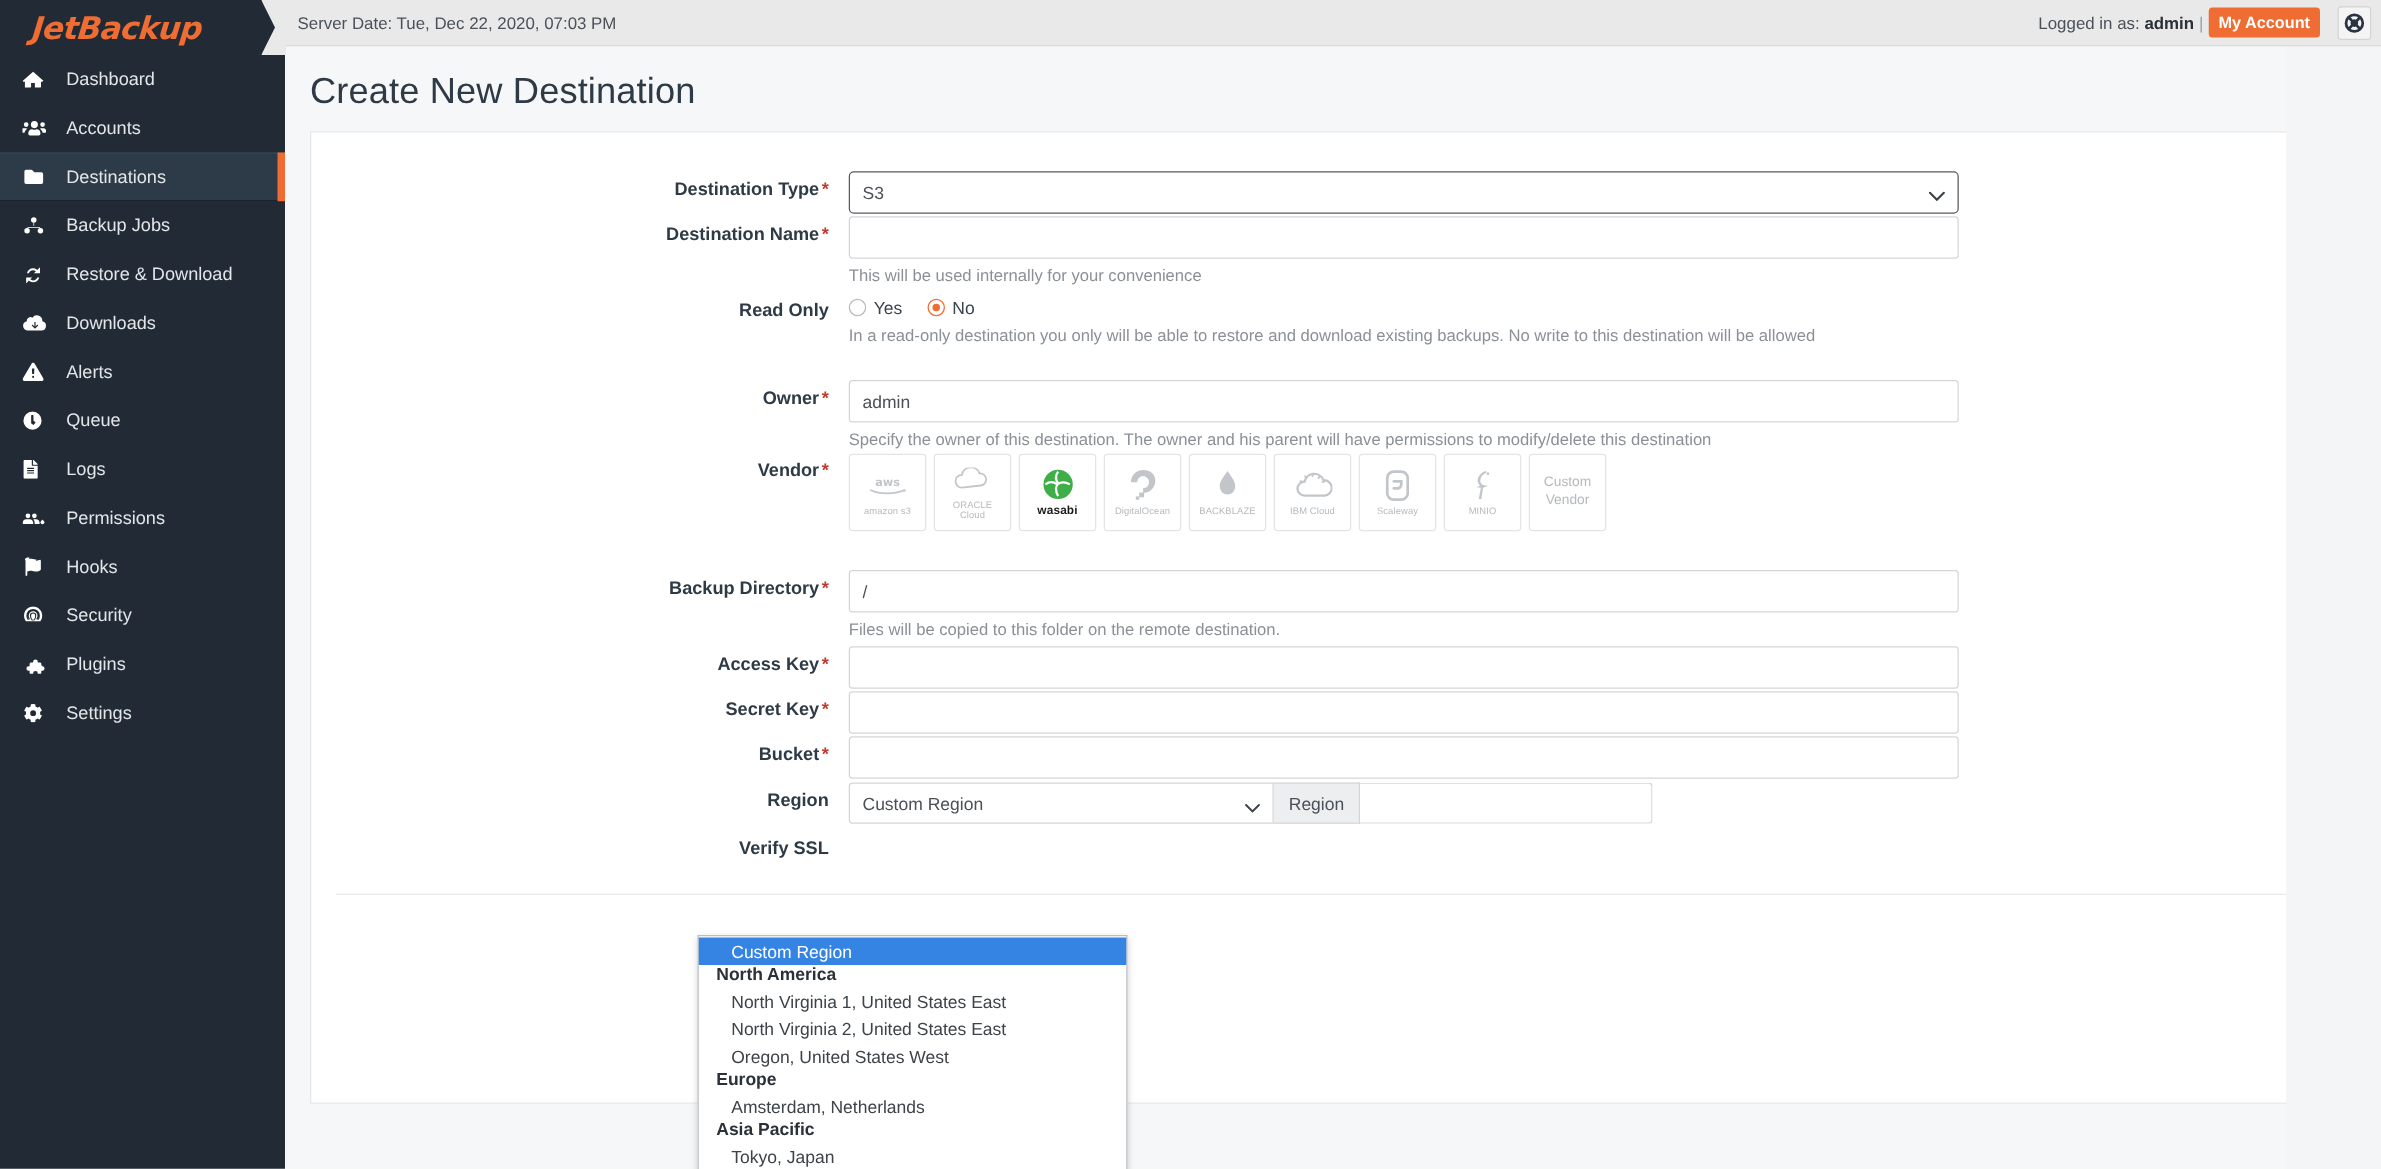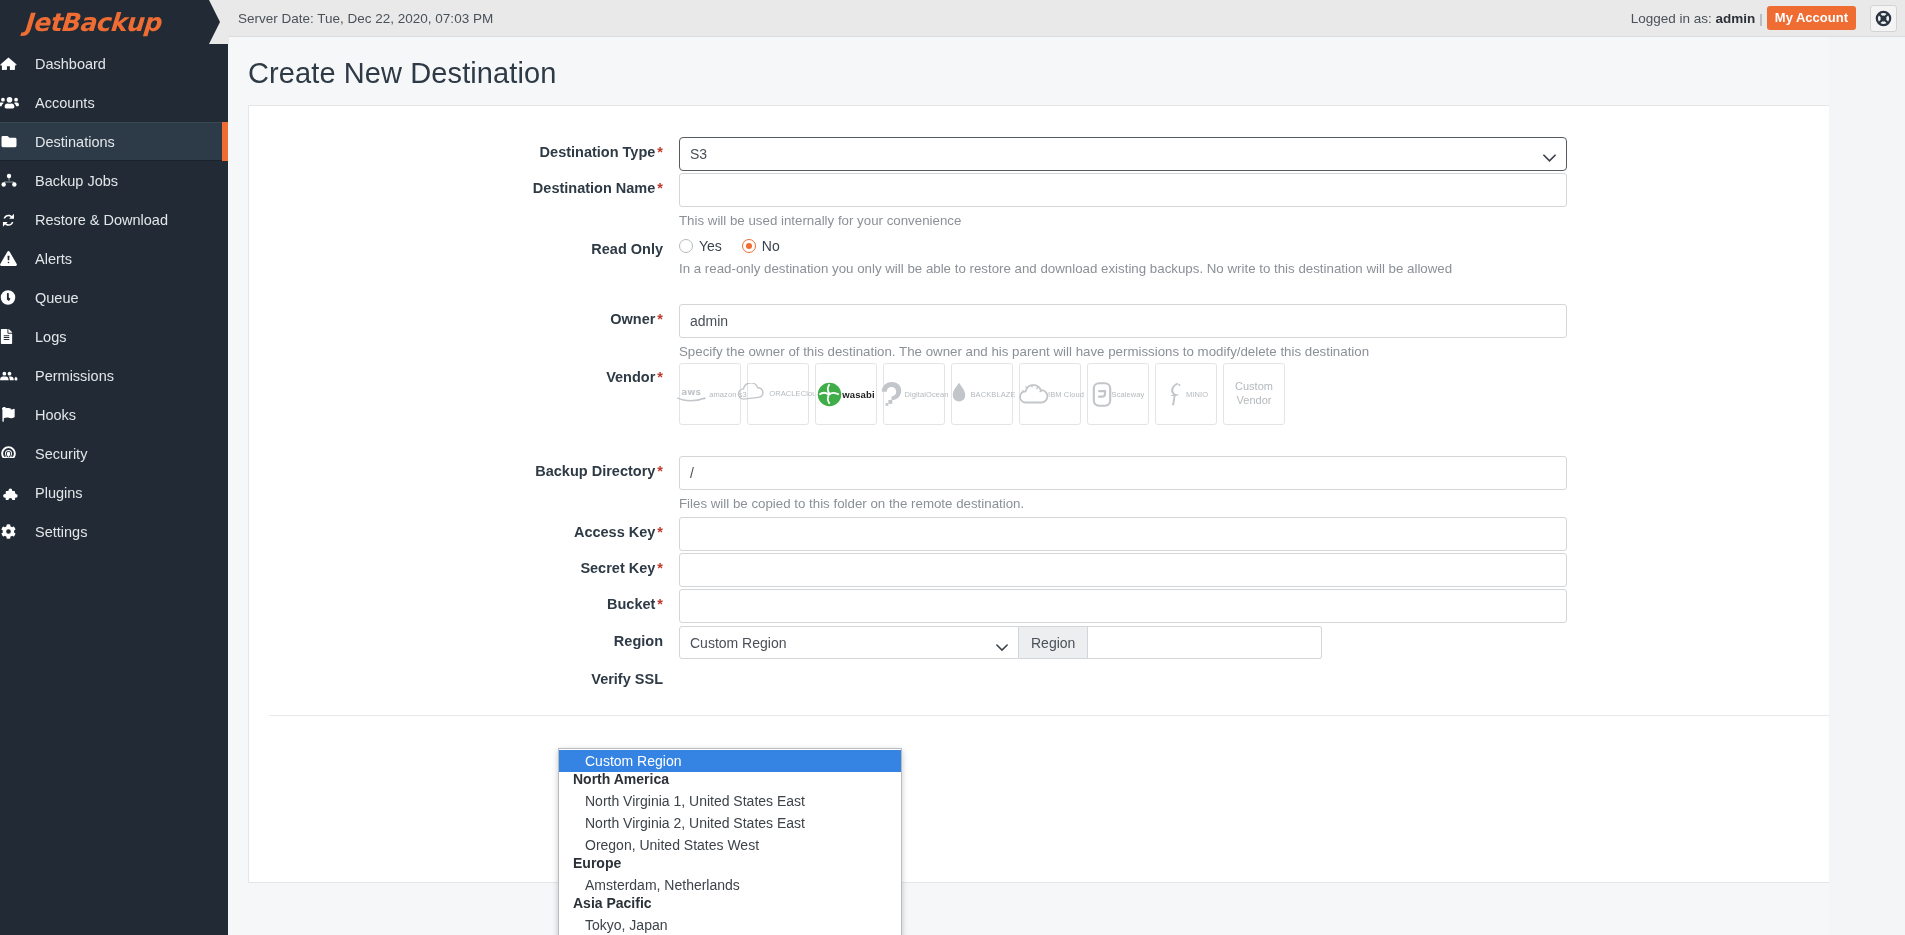--- a/index.html
+++ b/index.html
@@ -39,20 +39,21 @@
   #brand-logo .up { color: #ef6c33; }
   #brand-notch {
     position: absolute; right: -1px; top: 0;
     width: 20px; height: 44px;
     background: #e9e9e9;
     clip-path: polygon(100% 0, 100% 100%, 0 100%, 55% 50%, 0 0);
   }
   .nav-item {
     height: 39px;
     display: flex; align-items: center;
+    padding-left: 18px;
     color: #e3e6e9;
     font-size: 14.5px;
     cursor: pointer;
     position: relative;
     border-top: 1px solid transparent;
     border-bottom: 1px solid transparent;
   }
   .nav-item .ic {
     width: 26px; height: 17px;
     margin-right: 9px;
@@ -210,21 +211,21 @@
   }
   .rdo-label { font-size: 14px; color: #3b434c; }
 
   
   #vendors { display: flex; gap: 6px; padding-top: 1px; }
   .vendor {
     width: 62px; height: 62px;
     border: 1px solid #e2e4e6;
     border-radius: 3px;
     background: #fff;
-    display: flex; flex-direction: row;
+    display: flex; flex-direction: column;
     align-items: center; justify-content: center;
     cursor: pointer;
     padding: 4px 2px;
   }
   .vendor .vname {
     font-size: 7.5px;
     color: #b4b9bd;
     margin-top: 3px;
     text-align: center;
     line-height: 1.1;
@@ -361,20 +362,29 @@
       <div class="nav-item">
         <span class="ic">
           <svg width="17" height="15" viewBox="0 0 512 512">
             <path d="M370 139c-31-29-72-47-117-47-81 0-149 57-166 133h54c15-46 58-80 112-80 30 0 57 11 78 29l-53 53h165V62l-73 77zM256 420c-30 0-57-11-78-29l53-53H66v165l73-77c31 29 72 47 117 47 81 0 149-57 166-133h-54c-15 46-58 80-112 80z"></path>
           </svg>
         </span>
         <span>Restore &amp; Download</span>
       </div>
       <div class="nav-item">
         <span class="ic">
+          <svg width="19" height="15" viewBox="0 0 640 512">
+            <path d="M537 179a149 149 0 00-270-73 103 103 0 00-156 98A128 128 0 00128 456h384a128 128 0 0025-253z"></path>
+            <path d="M320 228v120l-52-52-22 22 90 90 90-90-22-22-52 52V228z" fill="#222b35"></path>
+          </svg>
+        </span>
+        <span>Downloads</span>
+      </div>
+      <div class="nav-item">
+        <span class="ic">
           <svg width="17" height="15" viewBox="0 0 576 512">
             <path d="M569 440L327 24a45 45 0 00-78 0L7 440a45 45 0 0039 68h484a45 45 0 0039-68zM288 421a28 28 0 110-56 28 28 0 010 56zm26-106h-52l-8-150h68l-8 150z"></path>
           </svg>
         </span>
         <span>Alerts</span>
       </div>
       <div class="nav-item">
         <span class="ic">
           <svg width="16" height="15" viewBox="0 0 512 512">
             <path d="M256 8a248 248 0 100 496 248 248 0 000-496zm40 376l-72-52a12 12 0 01-5-10V116a12 12 0 0112-12h40a12 12 0 0112 12v140l50 36a12 12 0 013 17l-23 32a12 12 0 01-17 3z"></path>

